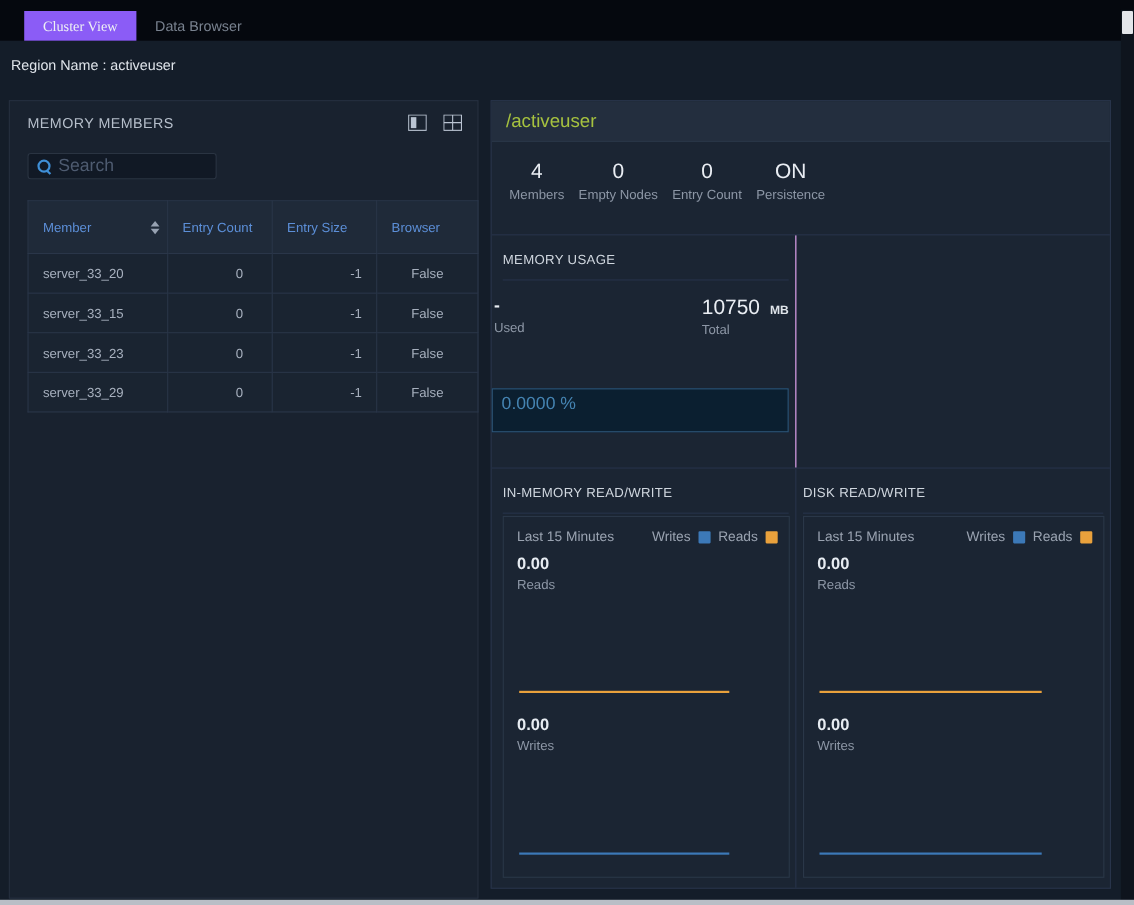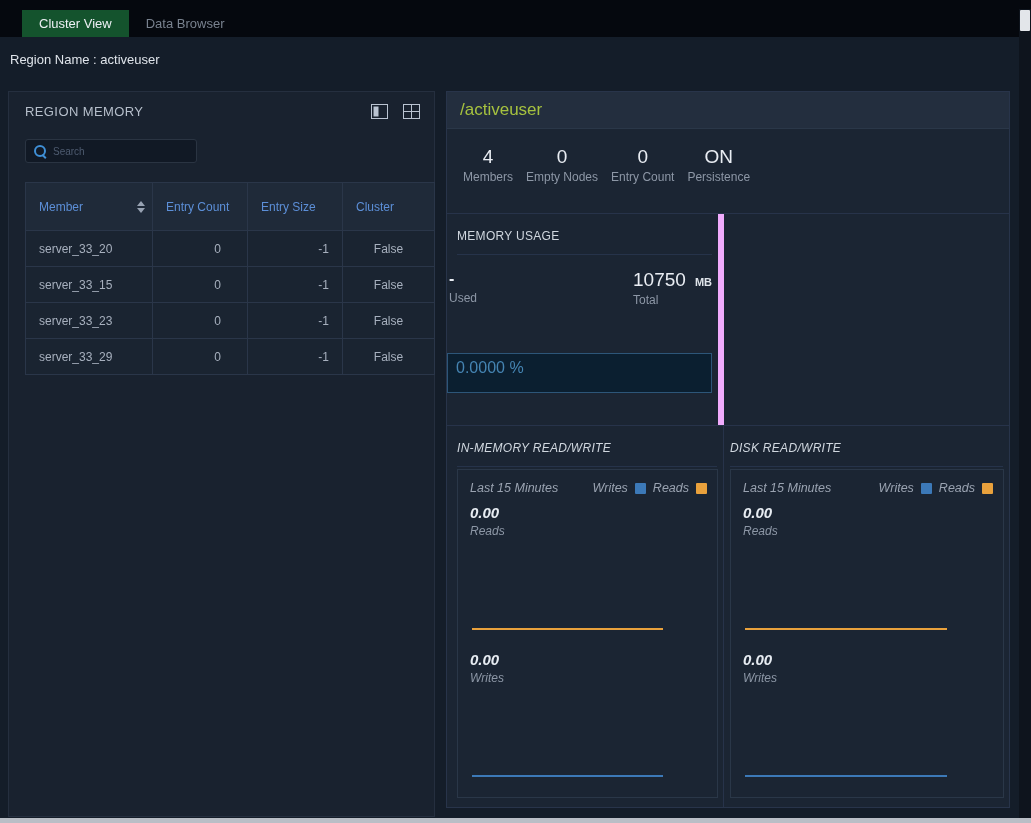--- a/index.html
+++ b/index.html
@@ -14,21 +14,21 @@
   
   .topbar {
     position:absolute; top:0; left:0; right:0; height:37px;
     background:#05080e;
     display:flex; align-items:flex-end; padding-left:22px;
   }
   .tab {
     height:27px; line-height:27px; padding:0 17px;
     font-size:13px; color:#79828f; cursor:pointer;
   }
-  .tab.active { background:#14532d; color:#edf0f4; }
+  .tab.active { background:#8b5cf6; color:#edf0f4;font-family:Liberation Serif, serif; }
   
   .region-name {
     position:absolute; top:52px; left:10px;
     font-size:13px; color:#dfe4ea;
   }
   
   .left-panel {
     position:absolute; left:8px; top:91px; width:427px; bottom:6px;
     background:#19222f; border:1px solid #252f3f;
   }
@@ -50,21 +50,21 @@
     content:""; position:absolute; left:1px; top:1px;
     width:8px; height:8px; border:2px solid #3f8fd6; border-radius:50%;
   }
   .mag::after {
     content:""; position:absolute; left:10px; top:10px;
     width:5px; height:2px; background:#3f8fd6;
     transform:rotate(45deg); transform-origin:0 0;
   }
   .search-box input {
     flex:1; background:transparent; border:none; outline:none;
-    color:#c0c8d4; font-size:10px; font-family:"Liberation Sans", sans-serif;
+    color:#c0c8d4; font-size:16px; font-family:"Liberation Sans", sans-serif;
   }
   .search-box input::placeholder { color:#4e5b70; }
   table.members {
     margin:19px 0 0 16px; border-collapse:collapse; table-layout:fixed;
     width:409px; font-size:12px;
   }
   table.members th, table.members td { border:1px solid #2a3649; }
   table.members th {
     background:#1f2a39; color:#5c8fd8; font-weight:normal;
     height:48px; text-align:left; padding-left:13px;
@@ -97,21 +97,21 @@
     flex:0 0 auto;
   }
   .stats-row {
     display:flex; gap:13px; padding:17px 0 0 16px; height:85px;
     border-bottom:1px solid #27334a; flex:0 0 auto;
   }
   .stat { text-align:center; }
   .stat .v { font-size:19px; color:#e9edf3; line-height:22px; }
   .stat .l { font-size:12px; color:#8d97a6; margin-top:2px; }
   .memory-row { display:flex; height:212px; border-bottom:1px solid #27334a; flex:0 0 auto; }
-  .memory-col { width:277px; border-right:6px solid #f0abfc; }
+  .memory-col { width:277px; border-right:1px solid #f0abfc; }
   .memory-col-right { flex:1; }
   .sec-title {
     margin:0 6px 0 10px; padding:15px 0 11px 0;
     border-bottom:1px solid #26334a;
     font-size:12px; color:#d0d7df; letter-spacing:.3px;
   }
   .mem-values {
     display:flex; justify-content:space-between; align-items:flex-start;
     padding:14px 6px 0 2px;
   }
@@ -120,21 +120,21 @@
   .mem-total { text-align:left; }
   .mem-total-top { display:flex; align-items:baseline; gap:9px; }
   .mem-total-top .v { font-size:19px; color:#e9edf3; }
   .mem-total-top .u { font-size:11px; color:#dfe4ea; font-weight:bold; }
   .mem-total .l { font-size:12px; color:#8d97a6; margin-top:2px; }
   .progress {
     margin:46px 6px 0 0; height:40px; line-height:27px;
     background:#0b1f30; border:1px solid #2d5679;
     padding-left:8px; font-size:16px; color:#4584b2;
   }
-  .charts-row { display:flex; flex:1;font-style:italic; }
+  .charts-row { display:flex; flex:1; }
   .chart-col { width:277px; border-right:1px solid #27334a; display:flex; flex-direction:column; }
   .chart-col.right { flex:1; border-right:none; }
   .chart-col.right .sec-title { margin-left:6px; }
   .chart-box {
     margin:2px 5px 9px 10px; flex:1;
     border:1px solid #2a3748; padding:11px 10px 8px 12px;
     display:flex; flex-direction:column;
   }
   .chart-col.right .chart-box { margin-left:6px; }
   .cb-top { display:flex; justify-content:space-between; align-items:center; }
@@ -172,21 +172,21 @@
 
 <div class="topbar">
   <div class="tab active">Cluster View</div>
   <div class="tab">Data Browser</div>
 </div>
 
 <div class="region-name">Region Name : activeuser</div>
 
 <div class="left-panel">
   <div class="lp-header">
-    <span class="lp-title">REGION MEMORY</span>
+    <span class="lp-title">MEMORY MEMBERS</span>
     <span class="lp-icons">
       <svg width="17" height="15" viewBox="0 0 17 15">
         <rect x="0.5" y="0.5" width="16" height="14" fill="none" stroke="#bac4d2"></rect>
         <rect x="2.5" y="2.5" width="5" height="10" fill="#bac4d2"></rect>
       </svg>
       <svg width="17" height="15" viewBox="0 0 17 15">
         <rect x="0.5" y="0.5" width="16" height="14" fill="none" stroke="#bac4d2"></rect>
         <line x1="8.5" y1="0.5" x2="8.5" y2="14.5" stroke="#bac4d2"></line>
         <line x1="0.5" y1="7.5" x2="16.5" y2="7.5" stroke="#bac4d2"></line>
       </svg>
@@ -211,21 +211,21 @@
           <span class="th-member-inner">
             <span>Member</span>
             <span class="sort-icon">
                 <i class="up"></i>
                 <i class="down"></i>
               </span>
           </span>
         </th>
         <th>Entry Count</th>
         <th>Entry Size</th>
-        <th>Cluster</th>
+        <th>Browser</th>
       </tr>
     </thead>
     <tbody>
       <tr>
         <td class="c-member">server_33_20</td>
         <td class="c-count">0</td>
         <td class="c-size">-1</td>
         <td class="c-accessor">False</td>
       </tr>
       <tr>

